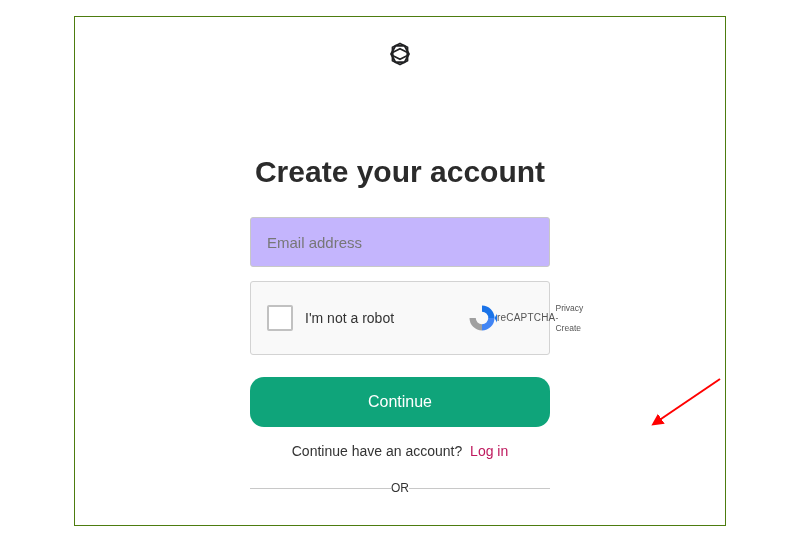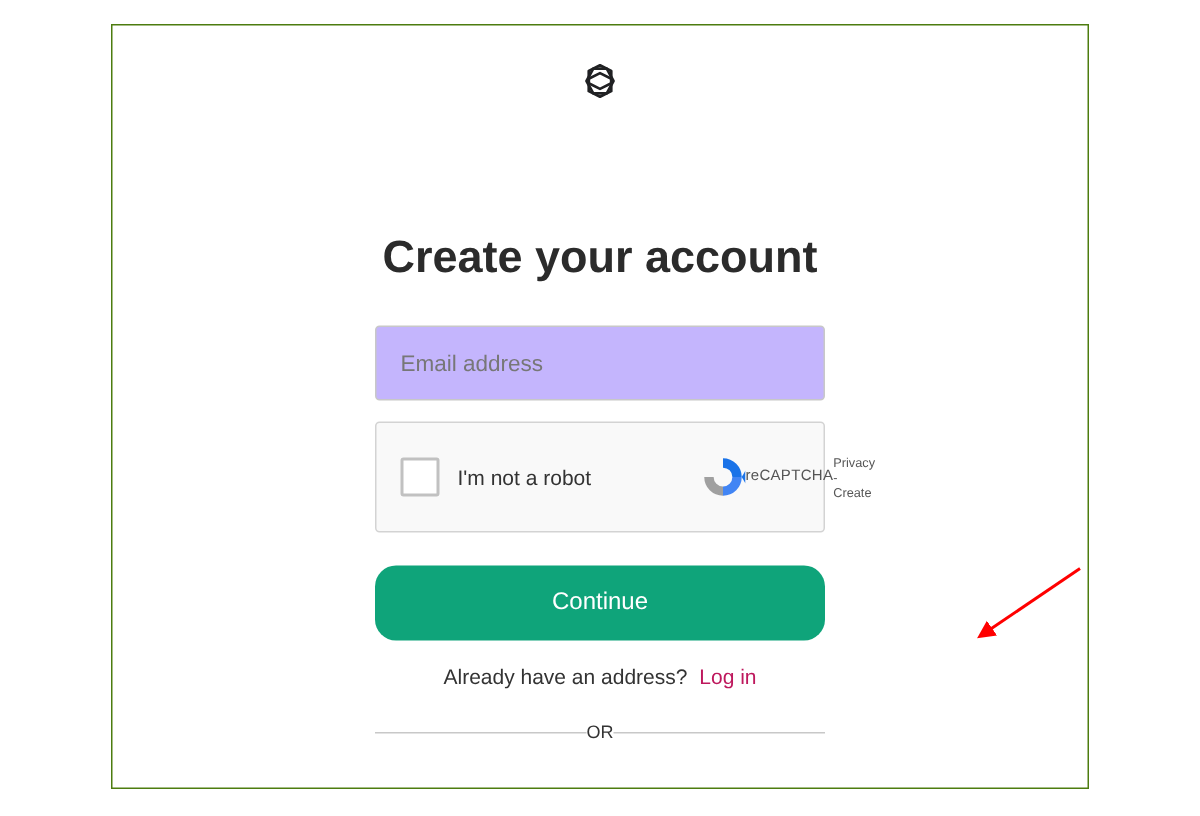--- a/index.html
+++ b/index.html
@@ -172,21 +172,21 @@
           </svg>
         </span>
         <span class="captcha-brand">reCAPTCHA</span>
         <span class="captcha-links">Privacy - Create</span>
       </div>
     </div>
 
     <button class="continue-btn">Continue</button>
 
     <div class="login-row">
-      <span>Already have an address?</span>
+      <span>Continue have an account?</span>
       <span class="login-link">Log in</span>
     </div>
 
     <div class="or-row">
       <div class="line"></div>
       <span class="or-text">OR</span>
       <div class="line"></div>
     </div>
 
   </div>

